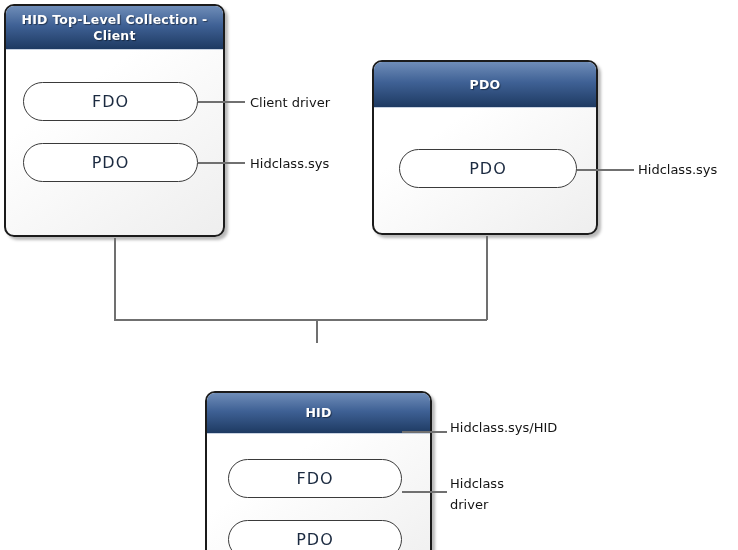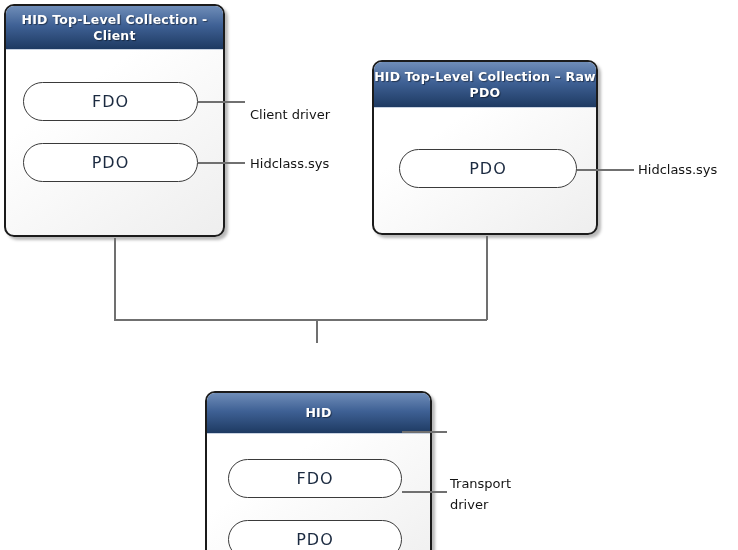--- a/index.html
+++ b/index.html
@@ -46,21 +46,20 @@
     <div class="box-header" style="height:43px;">
       <span class="line">HID Top-Level Collection -</span>
       <span class="line">Client</span>
     </div>
     <div class="pill" style="left:17px; top:76px; width:173px;">FDO</div>
     <div class="pill" style="left:17px; top:137px; width:173px;">PDO</div>
   </div>
 
   <div class="box" style="left:372px; top:60px; width:222px; height:171px;">
     <div class="box-header" style="height:45px;">
-      <span class="line">HID Top-Level Collection – Raw</span>
       <span class="line">PDO</span>
     </div>
     <div class="pill" style="left:25px; top:87px; width:176px;">PDO</div>
   </div>
 
   <div class="box" style="left:205px; top:343px; width:223px; height:193px;margin-top:48px;">
     <div class="box-header" style="height:40px;">
       <span class="line">HID</span>
     </div>
     <div class="pill" style="left:21px; top:66px; width:172px;">FDO</div>
@@ -71,29 +70,30 @@
   <div class="connector" style="left:486px; top:236px; width:1.5px; height:84px;"></div>
   <div class="connector" style="left:114px; top:319px; width:373px; height:1.5px;"></div>
   <div class="connector" style="left:316px; top:320px; width:1.5px; height:23px;"></div>
 
   <div class="connector" style="left:198px; top:101px; width:47px; height:1.5px;"></div>
   <div class="connector" style="left:198px; top:162px; width:47px; height:1.5px;"></div>
   <div class="connector" style="left:577px; top:169px; width:57px; height:1.5px;"></div>
   <div class="connector" style="left:402px; top:431px; width:45px; height:1.5px;"></div>
   <div class="connector" style="left:402px; top:491px; width:45px; height:1.5px;"></div>
 
-  <div class="ann" style="left:250px; top:94px;margin-top:12px;">
+  <div class="ann" style="left:250px; top:94px;">
     <span class="line">Client driver</span>
   </div>
   <div class="ann" style="left:250px; top:155px;">
     <span class="line">Hidclass.sys</span>
   </div>
   <div class="ann" style="left:638px; top:161px;">
     <span class="line">Hidclass.sys</span>
   </div>
   <div class="ann ann-2" style="left:450px; top:417px;">
+    <span class="line">Hidclass.sys/HID</span>
   </div>
   <div class="ann ann-2" style="left:450px; top:473px;">
-    <span class="line">Transport</span>
+    <span class="line">Hidclass</span>
     <span class="line">driver</span>
   </div>
 
 </div>
 
 </body></html>

